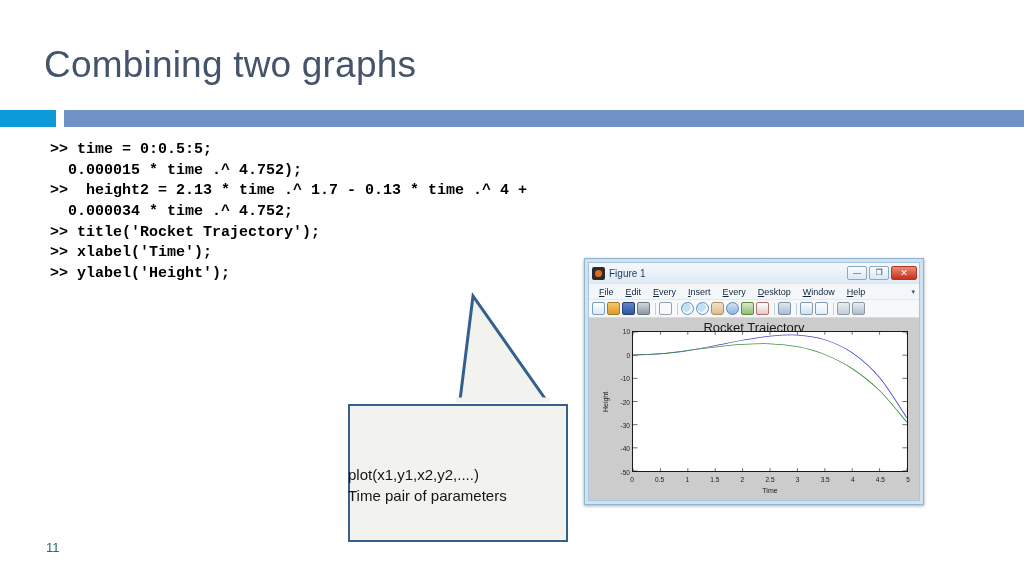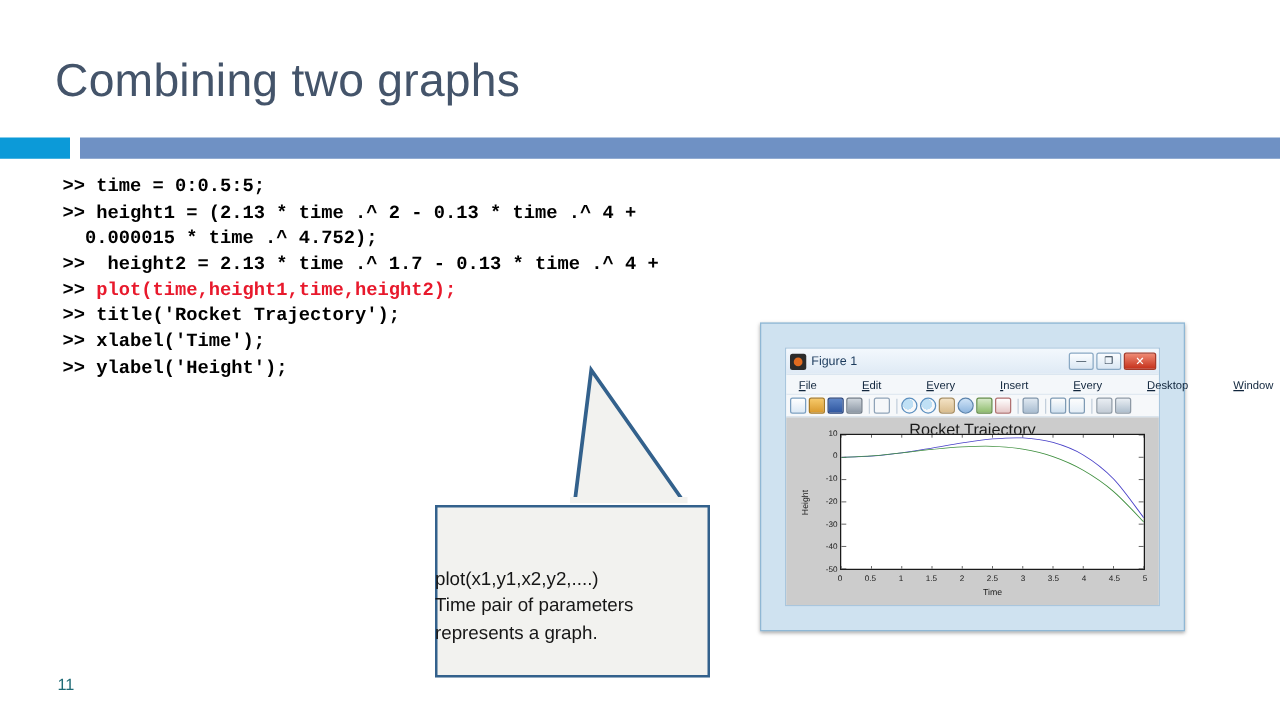--- a/index.html
+++ b/index.html
@@ -103,28 +103,28 @@
     position: absolute;
     left: 46px;
     top: 540px;
     font-size: 13px;
     color: #1f6b76;
   }
 
   
   #figure-window {
     position: absolute;
-    left: 608px;
+    left: 584px;
     top: 258px;
     width: 340px;
     height: 247px;
     background: #cfe2f0;
     border: 1px solid #8fb7d4;
     box-shadow: 0 1px 3px rgba(0,0,0,0.35);
-    padding: 19px;
+    padding: 3px;
   }
   #figure-inner {
     width: 100%;
     height: 100%;
     background: #eef4fa;
     border: 1px solid #a9c6dd;
     display: flex;
     flex-direction: column;
   }
   
@@ -183,21 +183,20 @@
 
   
   #figure-menubar {
     height: 16px;
     display: flex;
     align-items: center;
     background: #f4f7fa;
     border-top: 1px solid #dbe6f0;
     padding-left: 4px;
     flex: none;
-    gap: 24px;
   }
   .menu-item {
     font-size: 9px;
     color: #11263d;
     padding: 0 6px;
     white-space: nowrap;
   }
   .menu-item:first-letter { text-decoration: underline; }
   #menubar-spacer { flex: 1; }
   #menubar-caret {
@@ -307,39 +306,37 @@
 </head>
 <body>
 
 <div id="slide-title">Combining two graphs</div>
 
 <div id="accent-bar-left"></div>
 <div id="accent-bar-right"></div>
 
 <div id="code-block">
     <div class="code-line"><span class="prompt">&gt;&gt; </span><span>time = 0:0.5:5;</span></div>
-    <div class="code-line"><span class="prompt">&gt;&gt; </span><span>height1 = (2.13 * time .^ 2 - 0.13 * time .^ 4 +</span></div>
     <div class="code-line code-cont"><span>0.000015 * time .^ 4.752);</span></div>
     <div class="code-line"><span class="prompt">&gt;&gt; </span><span> height2 = 2.13 * time .^ 1.7 - 0.13 * time .^ 4 +</span></div>
-    <div class="code-line red"><span class="prompt">&gt;&gt; </span><span>plot(time,height1,time,height2);</span></div>
+    <div class="code-line code-cont"><span>0.000034 * time .^ 4.752;</span></div>
     <div class="code-line"><span class="prompt">&gt;&gt; </span><span>title('Rocket Trajectory');</span></div>
     <div class="code-line"><span class="prompt">&gt;&gt; </span><span>xlabel('Time');</span></div>
     <div class="code-line"><span class="prompt">&gt;&gt; </span><span>ylabel('Height');</span></div>
   </div>
 
 <div id="callout">
   <div id="callout-box"></div>
   <svg id="callout-tail-svg" viewBox="0 0 130 112" preserveAspectRatio="none">
     <polygon points="57,0 44,104 130,104" fill="#f2f2ef" stroke="#33618c" stroke-width="3"></polygon>
     <line x1="40" y1="104" x2="134" y2="104" stroke="#f2f2ef" stroke-width="5"></line>
   </svg>
   <div id="callout-text">
     <div>plot(x1,y1,x2,y2,....)</div>
     <div>Time pair of parameters</div>
-    <div>represents a graph.</div>
   </div>
 </div>
 
 <div id="slide-number">11</div>
 
 <div id="figure-window">
   <div id="figure-inner">
 
     <div id="figure-titlebar">
       <div id="matlab-icon"></div>

